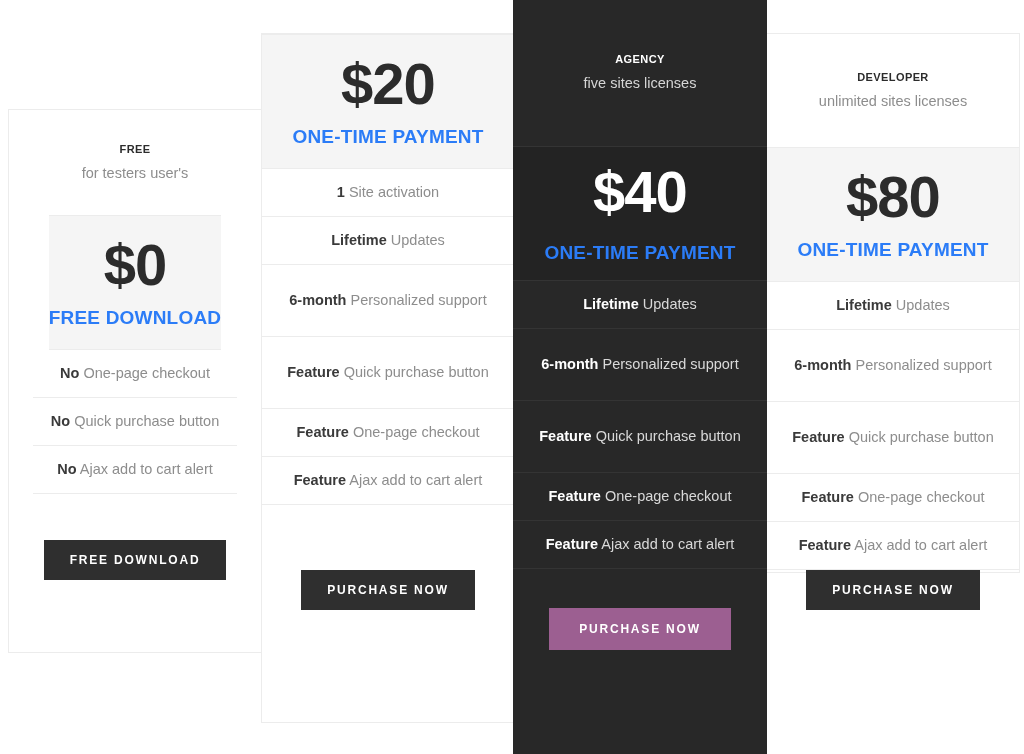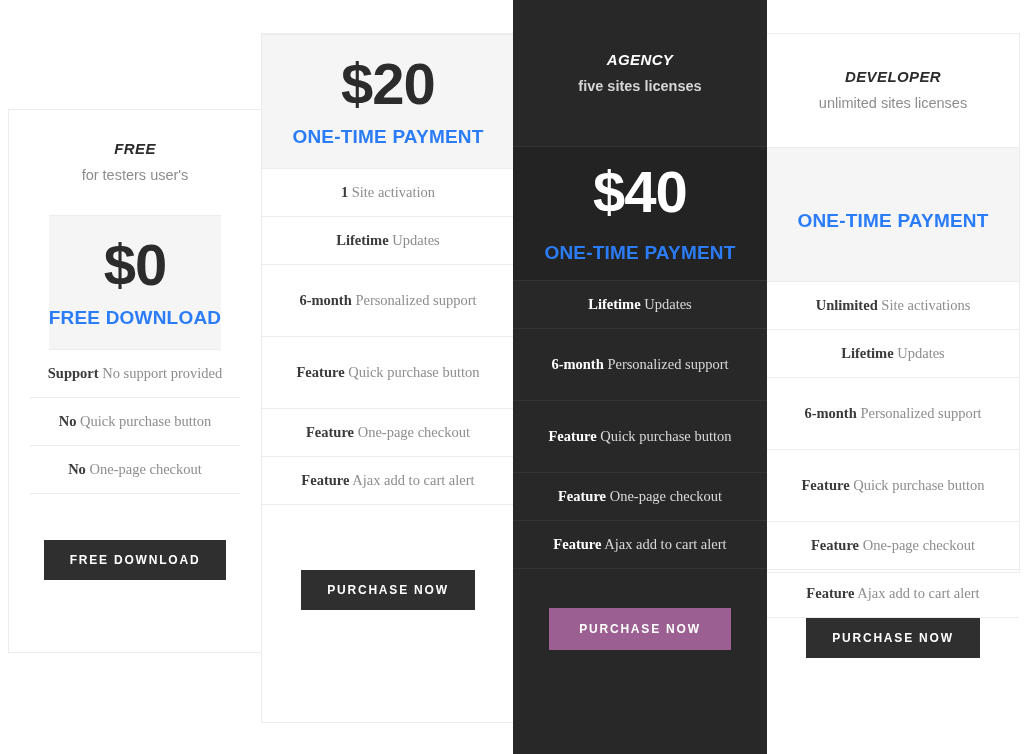--- a/index.html
+++ b/index.html
@@ -54,35 +54,34 @@
     justify-content: center;
     text-align: center;
     flex: 0 0 auto;
   }
   .plan-free .plan-header   { height: 105px; }
   .plan-personal .plan-header,
   .plan-developer .plan-header { height: 113px; }
   .plan-agency .plan-header { height: 146px; }
 
   .plan-name {
-    font-size: 15px;
+    font-size: 11px;
     font-weight: bold;
     color: #2c2c2c;
     letter-spacing: 0.4px;
     line-height: 1.2;
-    font-style: italic;
   }
   .plan-agency .plan-name { color: #ffffff; }
   .plan-tagline {
     font-size: 14.5px;
     color: #8d8d8d;
     margin-top: 9px;
     line-height: 1.2;
   }
-  .plan-agency .plan-tagline { color: #d6d6d6; font-weight: bold; }
+  .plan-agency .plan-tagline { color: #d6d6d6; }
 
   
   .plan-price-box {
     background: #f5f5f5;
     border-top: 1px solid #ececec;
     border-bottom: 1px solid #ececec;
     display: flex;
     flex-direction: column;
     align-items: center;
     justify-content: center;
@@ -106,21 +105,21 @@
   .plan-agency .plan-price { color: #ffffff; }
   .plan-price-note {
     font-size: 19px;
     font-weight: bold;
     color: #2b7cf7;
     letter-spacing: 0.2px;
     margin-top: 13px;
   }
 
   
-  .features { flex: 0 0 auto; font-family: Liberation Serif, serif; }
+  .features { flex: 0 0 auto; }
   .feature-row {
     border-bottom: 1px solid #ececec;
     display: flex;
     align-items: center;
     justify-content: center;
     text-align: center;
     padding: 0 18px;
     font-size: 14.5px;
     color: #8d8d8d;
     line-height: 1.45;
@@ -169,27 +168,27 @@
     <div class="plan-header">
       <div class="plan-name">FREE</div>
       <div class="plan-tagline">for testers user's</div>
     </div>
     <div class="plan-price-box">
       <div class="plan-price">$0</div>
       <div class="plan-price-note">FREE DOWNLOAD</div>
     </div>
     <div class="features">
       <div class="feature-row">
-          <span><b>Support</b><span> No support provided</span></span>
+          <span><b>No</b><span> One-page checkout</span></span>
         </div>
       <div class="feature-row">
           <span><b>No</b><span> Quick purchase button</span></span>
         </div>
       <div class="feature-row">
-          <span><b>No</b><span> One-page checkout</span></span>
+          <span><b>No</b><span> Ajax add to cart alert</span></span>
         </div>
     </div>
     <div class="plan-cta">
       <button class="btn">FREE DOWNLOAD</button>
     </div>
   </div>
 
   <div class="plan plan-personal">
     <div class="plan-price-box">
       <div class="plan-price">$20</div>
@@ -250,27 +249,25 @@
       <button class="btn btn-agency">PURCHASE NOW</button>
     </div>
   </div>
 
   <div class="plan plan-developer">
     <div class="plan-header">
       <div class="plan-name">DEVELOPER</div>
       <div class="plan-tagline">unlimited sites licenses</div>
     </div>
     <div class="plan-price-box">
+      <div class="plan-price">$80</div>
       <div class="plan-price-note">ONE-TIME PAYMENT</div>
     </div>
     <div class="features">
       <div class="feature-row">
-          <span><b>Unlimited</b><span> Site activations</span></span>
-        </div>
-      <div class="feature-row">
           <span><b>Lifetime</b><span> Updates</span></span>
         </div>
       <div class="feature-row tall">
           <span><b>6-month</b><span> Personalized support</span></span>
         </div>
       <div class="feature-row tall">
           <span><b>Feature</b><span> Quick purchase button</span></span>
         </div>
       <div class="feature-row">
           <span><b>Feature</b><span> One-page checkout</span></span>

